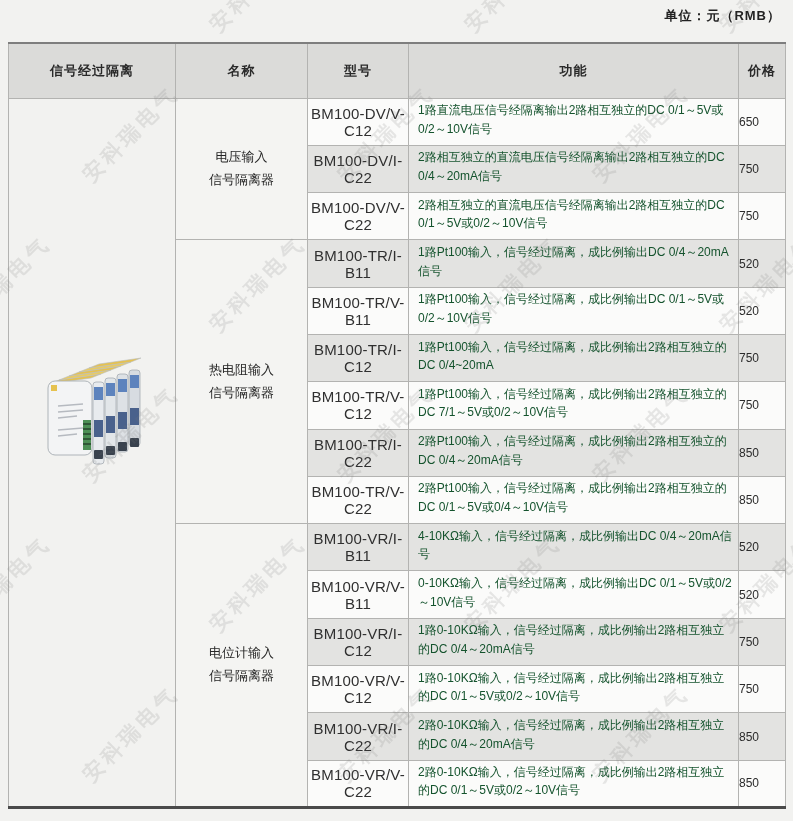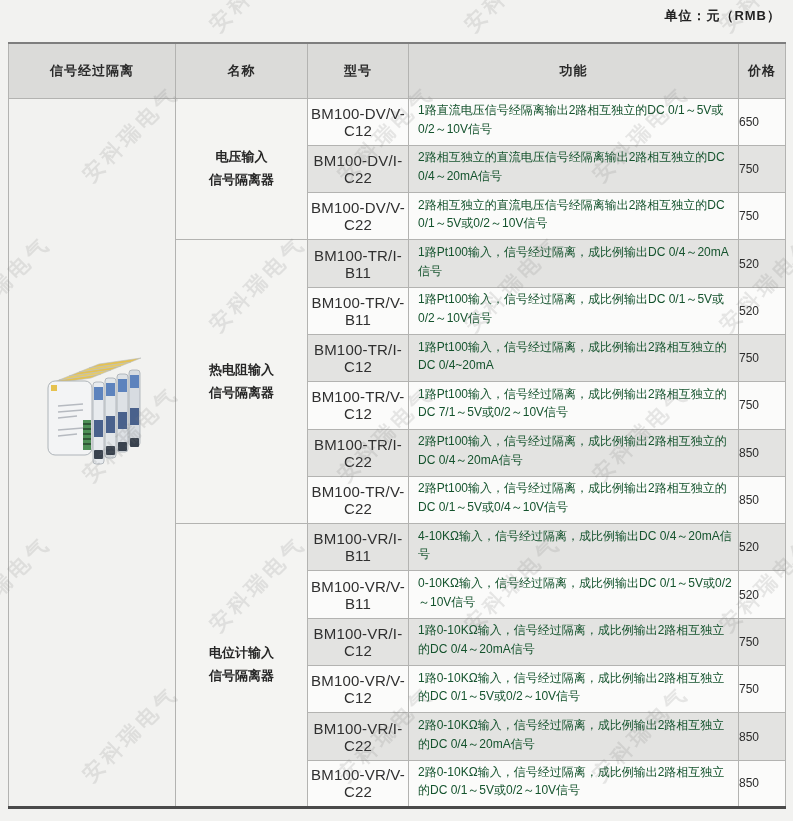--- a/index.html
+++ b/index.html
@@ -39,21 +39,21 @@
     font-size:12px;
   }
   tbody tr { height:47.3px; }
   td.img-cell {
     background:transparent; text-align:center;
     border-bottom:none;
   }
   td.img-cell .photo-wrap { display:inline-block; transform:translateY(-42px); }
   td.name-cell {
     background:#f4f4f2; text-align:center;
-    font-size:13px; line-height:1.75; color:#262626; font-weight:bold;
+    font-size:13px; line-height:1.75; color:#262626; font-weight:normal;
   }
   td.model-cell {
     background:#fbfbfa; text-align:center;
     font-size:15px; letter-spacing:0.2px; color:#303030;
   }
   td.function-cell {
     background:#fbfbfa; text-align:left;
     padding:0 6px 4px 9px; line-height:1.55; color:#14532d;
   }
   td.price-cell {

